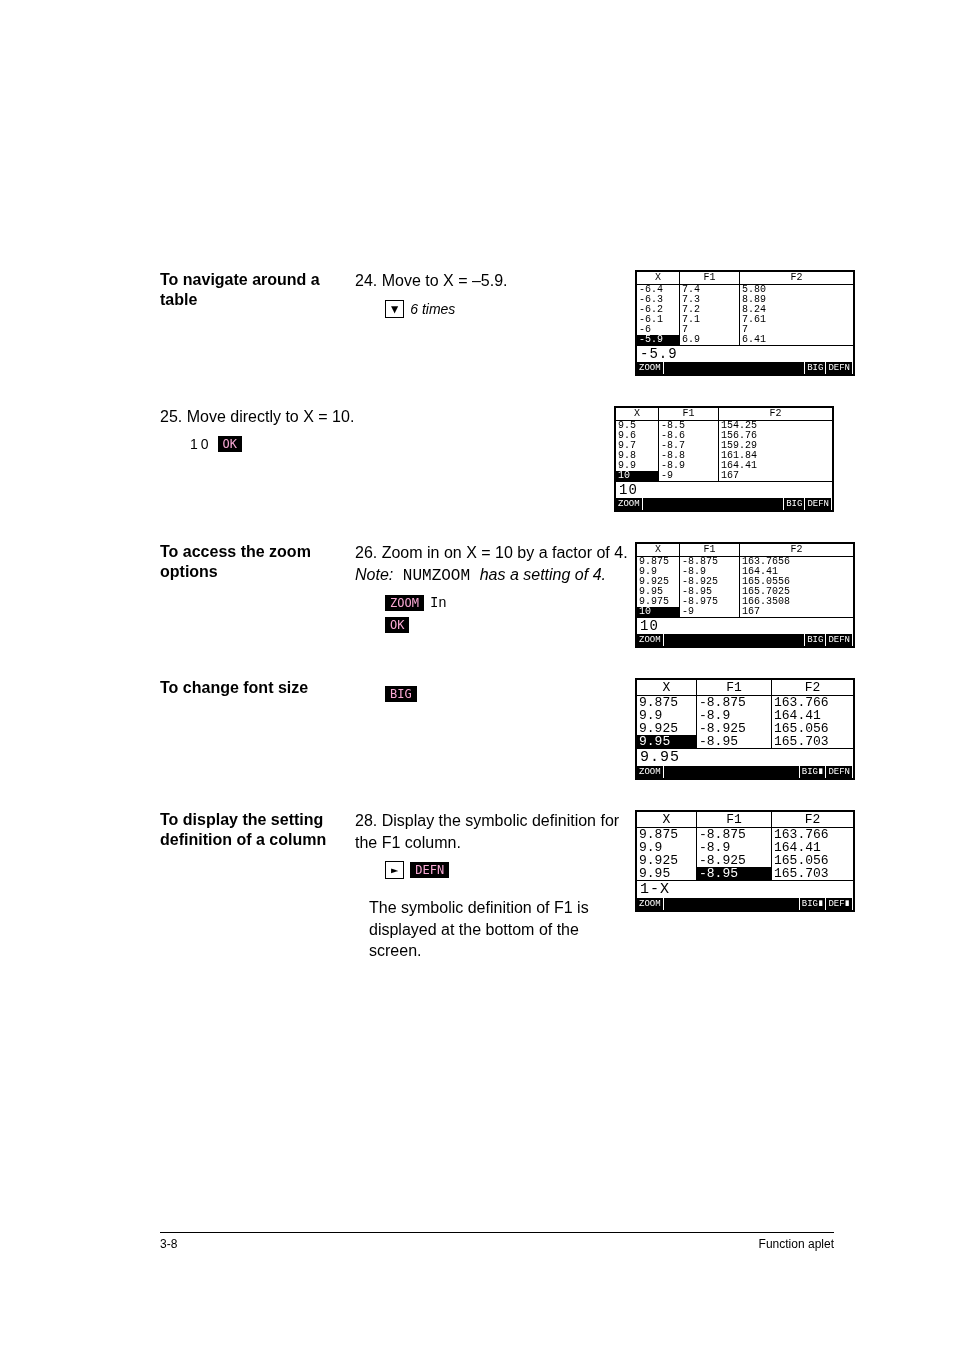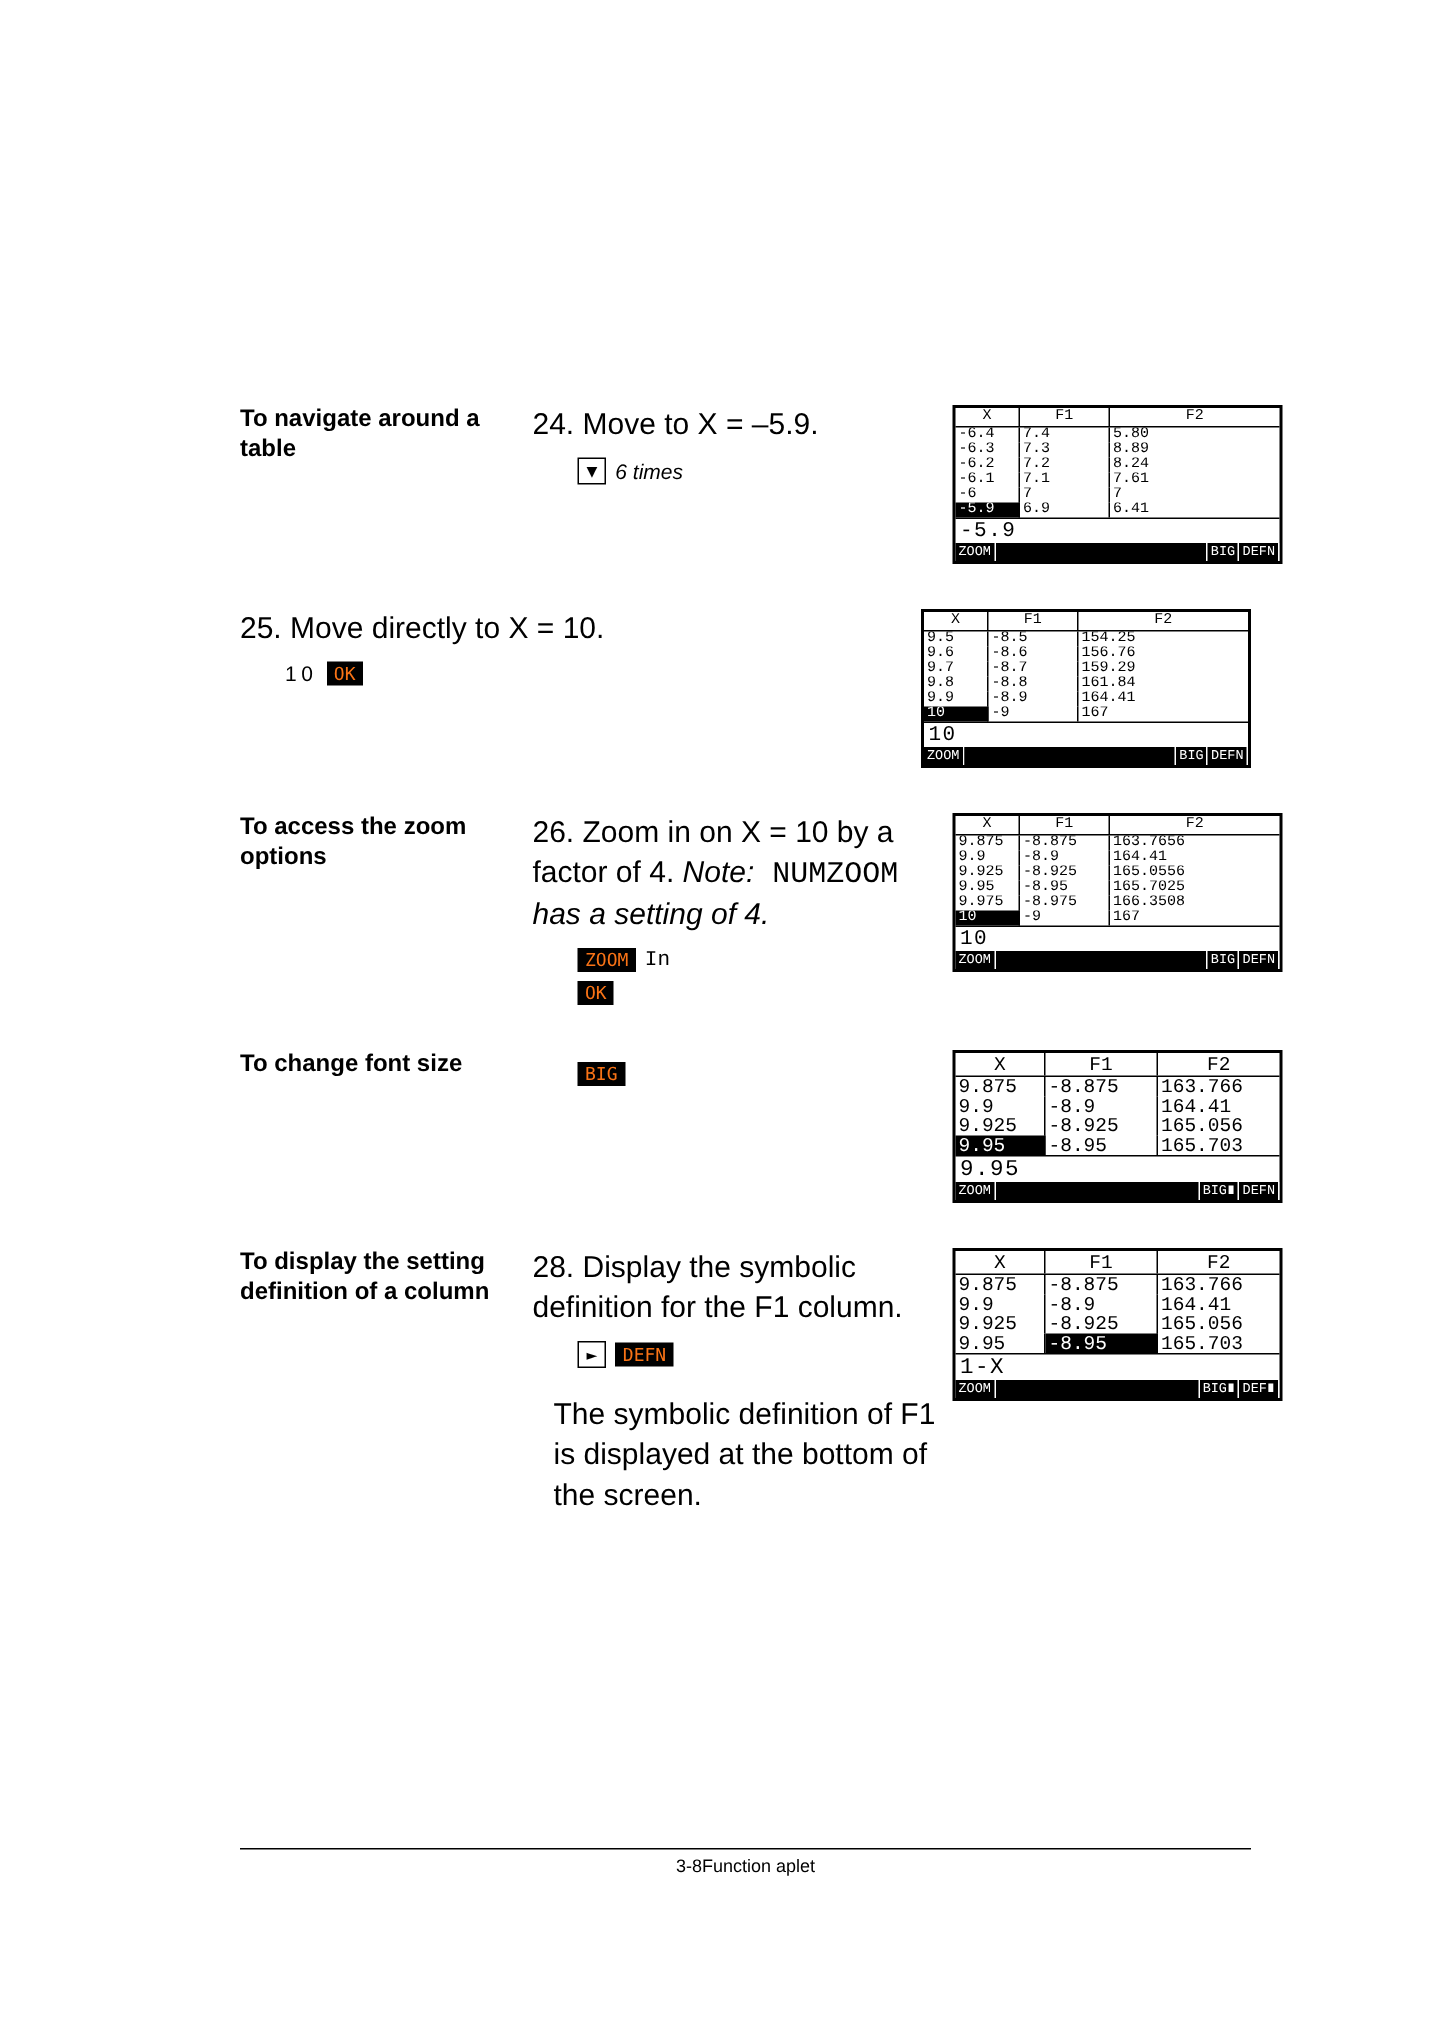--- a/index.html
+++ b/index.html
@@ -33,21 +33,21 @@
   .main {
     flex: 1;
     display: flex;
     flex-direction: column;
   }
   .toprow {
     display: flex;
     align-items: flex-start;
   }
   .instr {
-    font-size: 20px;
+    font-size: 16px;
     line-height: 1.35;
     max-width: 300px;
   }
   .keys {
     margin-top: 8px;
     margin-left: 30px;
     font-size: 14px;
     font-style: italic;
     display: flex;
     flex-direction: column;
@@ -62,21 +62,21 @@
   .key {
     border: 1px solid #000;
     padding: 1px 5px 1px 5px;
     font-size: 12px;
     font-family: monospace;
     display: inline-flex;
     align-items: center;
     justify-content: center;
   }
   .key.inv {
-    background:#000;color:#f97316;border:0;
+    background:#000;color:#f9a8d4;border:0;
   }
   .arrow {
     font-family: monospace;
   }
   .ital { font-style: italic; }
   .mono { font-family: "Courier New", monospace; }
 
   
   .calcwrap {
     flex: 0 0 auto;
@@ -129,21 +129,21 @@
     border-right: 1px solid #fff;
     display:flex;align-items:center;justify-content:center;
   }
   .cmenu .sp { flex:1; background:#000; }
   .footer {
     position: absolute;
     bottom: 100px;
     left: 160px;
     right: 120px;
     border-top: 1px solid #000;
-    display:flex;justify-content:center;
+    display:flex;justify-content:space-between;
     font-size: 12px;
     padding-top: 4px;
   }
 
   .col1 { width: 38px; }
   .col2 { width: 55px; }
   .col3 { flex:1; }
   .calc.big .col1{width:55px;}
   .calc.big .col2{width:70px;}
   

